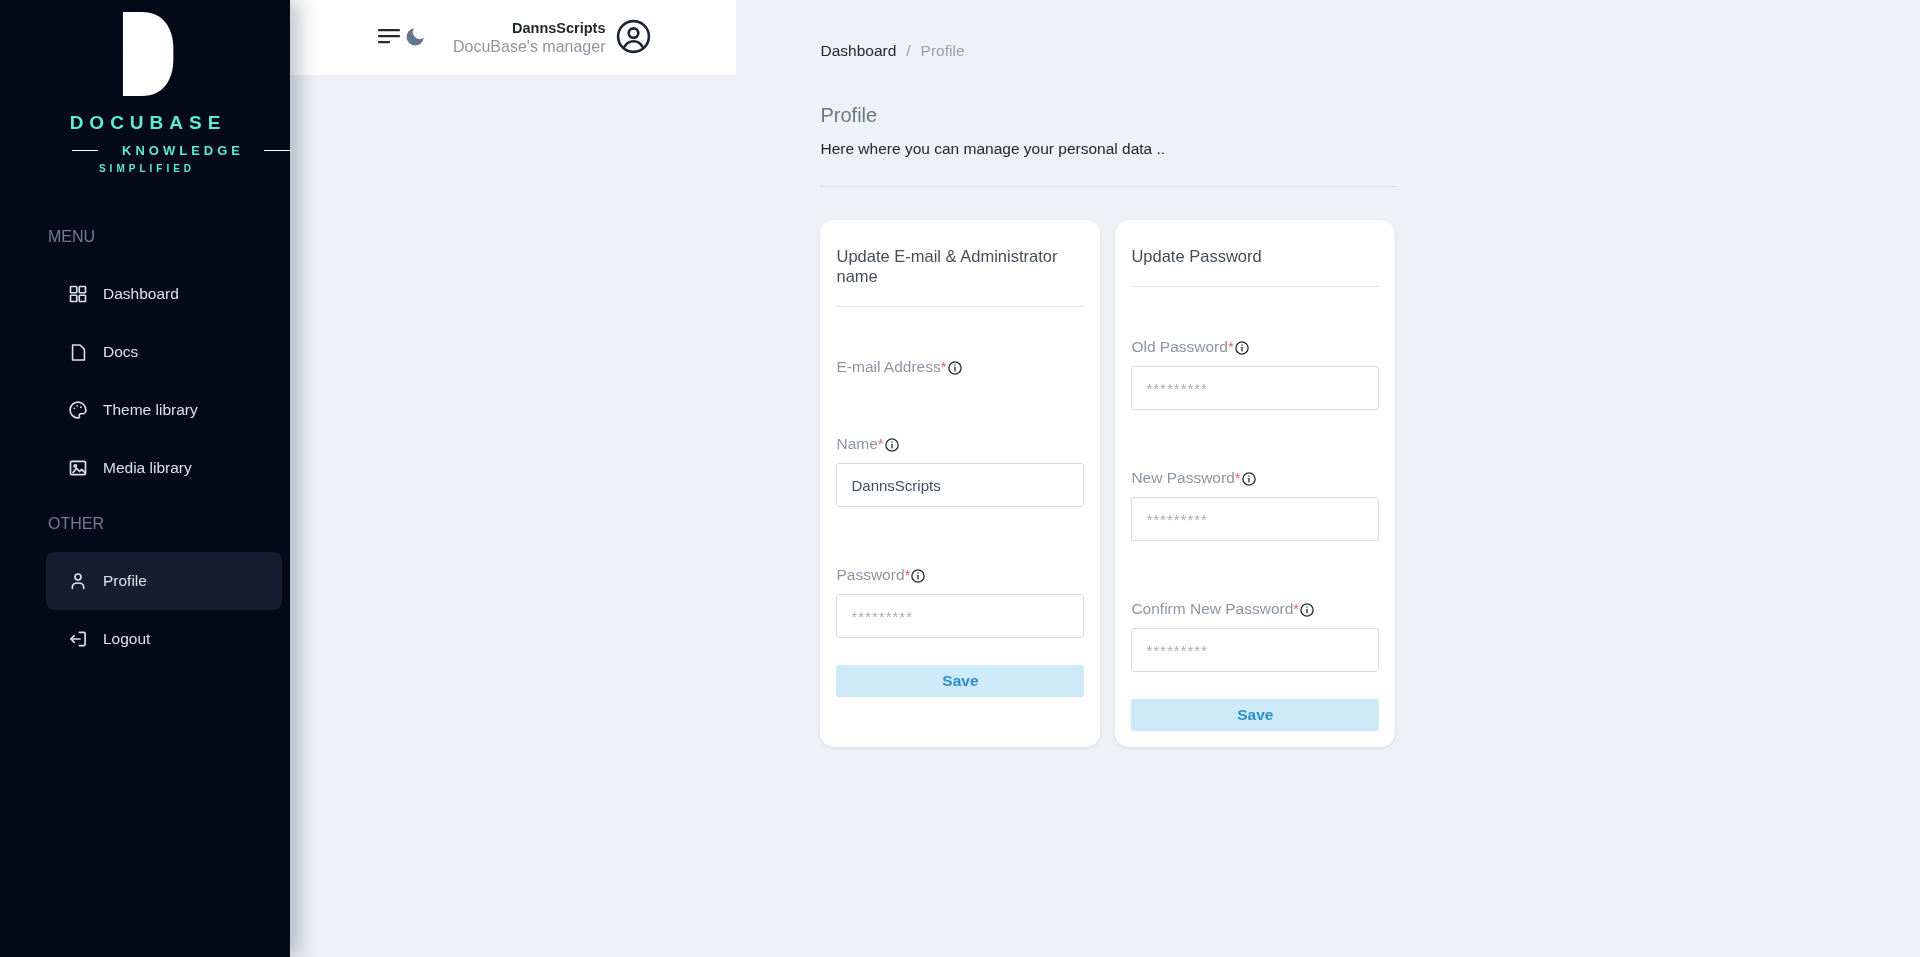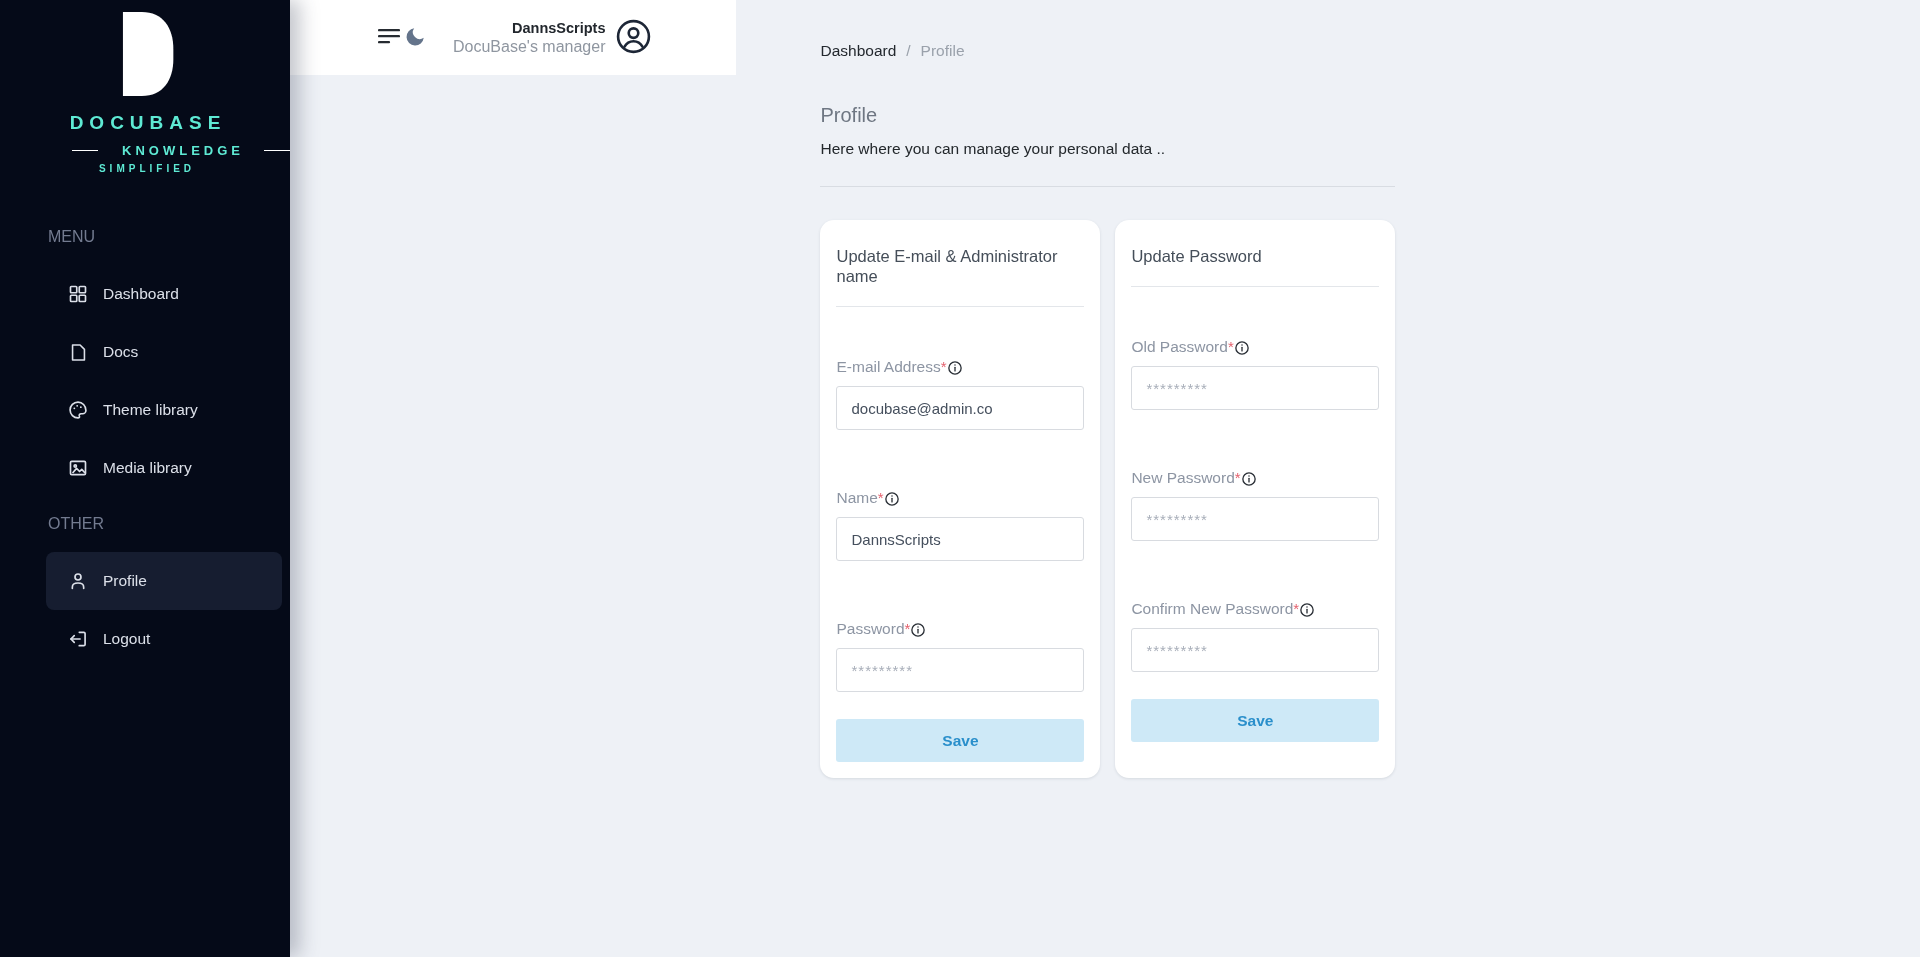--- a/index.html
+++ b/index.html
@@ -75,21 +75,21 @@
     font-size:15.5px; color:#8d95a3; line-height:19px; }
   .req { color:#e4606d; font-size:15px; }
   .info-ic { display:flex; cursor:pointer; }
   .field-input {
     width:100%; height:44px; border:1px solid #d8dbe0; border-radius:3px;
     padding:0 14px; font-size:15px; color:#454f5d; background:#fff; outline:none;
     font-family:"Liberation Sans", sans-serif;
   }
   .field-input::placeholder { color:#a8aeb9; letter-spacing:1px; }
   .save-btn {
-    width:100%; height:43px; border:none; border-radius:3px; cursor:pointer;
+    width:100%; height:32px; border:none; border-radius:3px; cursor:pointer;
     background:#cee9f7; color:#2a8fcb; font-size:15.5px; font-weight:bold;
     font-family:"Liberation Sans", sans-serif;
   }
 </style>
 </head>
 <body>
 
 <aside class="sidebar">
   <div class="logo">
     <span class="logo-mark">
@@ -238,21 +238,20 @@
               <span>E-mail Address</span>
               <span class="req">*</span>
               <span class="info-ic">
                 <svg width="16" height="16" viewBox="0 0 24 24" fill="none" stroke="#2a2f36" stroke-width="2">
                   <circle cx="12" cy="12" r="9.2"></circle>
                     <path d="M12 11 V16.4" stroke-linecap="round"></path>
                     <circle cx="12" cy="7.6" r="1.15" fill="#2a2f36" stroke="none"></circle>
                 </svg>
               </span>
             </div>
-            <input class="field-input" type="text" value="docubase@admin.co" style="">
           </div>
 
           <div class="form-group">
             <div class="label-row">
               <span>Name</span>
               <span class="req">*</span>
               <span class="info-ic">
                 <svg width="16" height="16" viewBox="0 0 24 24" fill="none" stroke="#2a2f36" stroke-width="2">
                   <circle cx="12" cy="12" r="9.2"></circle>
                     <path d="M12 11 V16.4" stroke-linecap="round"></path>

